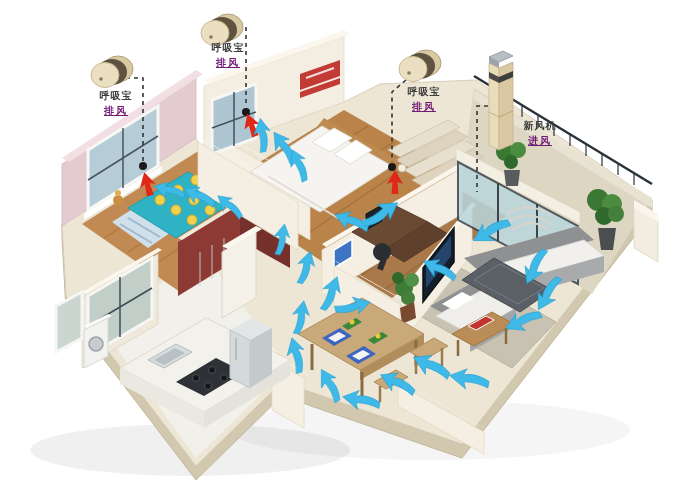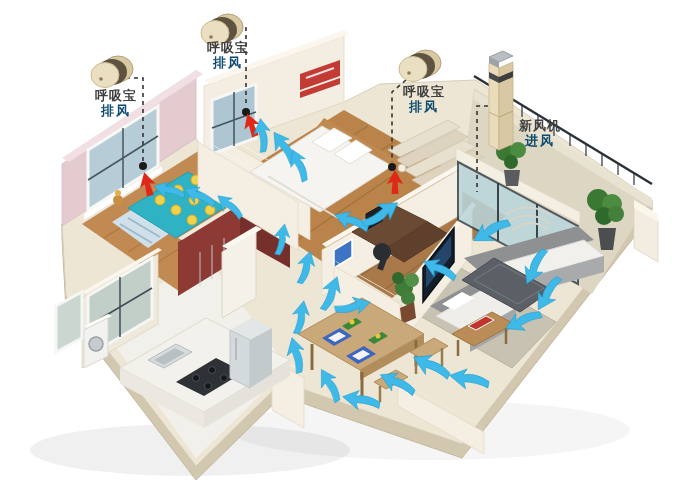--- a/index.html
+++ b/index.html
@@ -1,21 +1,21 @@
 <!DOCTYPE html>
 <html><head>
 <meta charset="utf-8">
 <style>
   html,body{margin:0;padding:0;background:#fff;}
   .stage{position:relative;width:700px;height:496px;background:#ffffff;overflow:hidden;
          font-family:"DejaVu Sans","Liberation Sans",sans-serif;}
   .stage svg{position:absolute;left:0;top:0;}
-  .dev-label{position:absolute;width:64px;text-align:center;line-height:15px;font-size:13px;}
+  .dev-label{position:absolute;width:64px;text-align:center;line-height:15px;font-size:10px;}
   .dev-label .l1{color:#3f3f3f;font-weight:600;letter-spacing:1px;display:block;}
-  .dev-label .l2{color:#0c4a6e;font-weight:800;letter-spacing:2px;display:block;}
+  .dev-label .l2{color:#701a75;font-weight:800;letter-spacing:2px;display:block;text-decoration:underline;}
 </style>
 </head>
 <body>
 
 <div class="stage">
 <svg width="700" height="496" viewBox="0 0 700 496">
 
   <ellipse cx="190" cy="450" rx="160" ry="26" fill="#000000" opacity="0.06"></ellipse>
   <ellipse cx="430" cy="430" rx="200" ry="30" fill="#000000" opacity="0.04"></ellipse>
 

